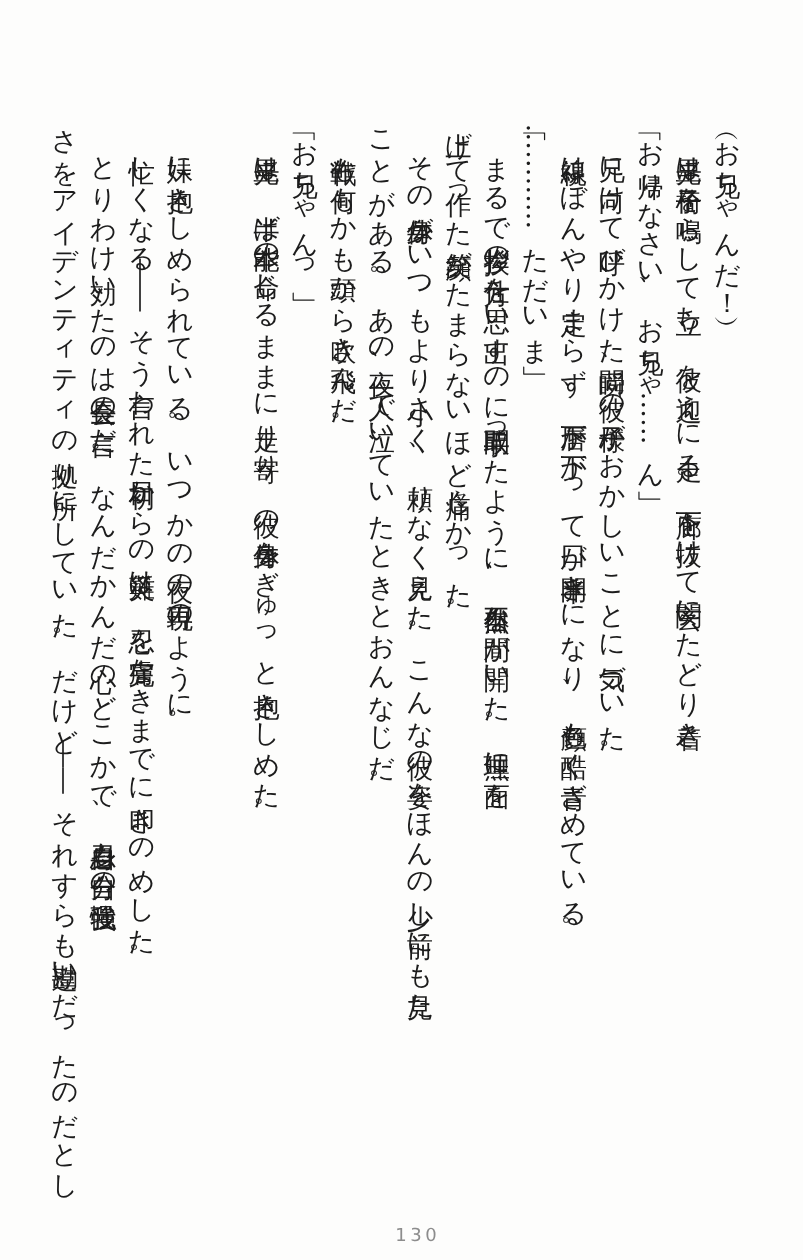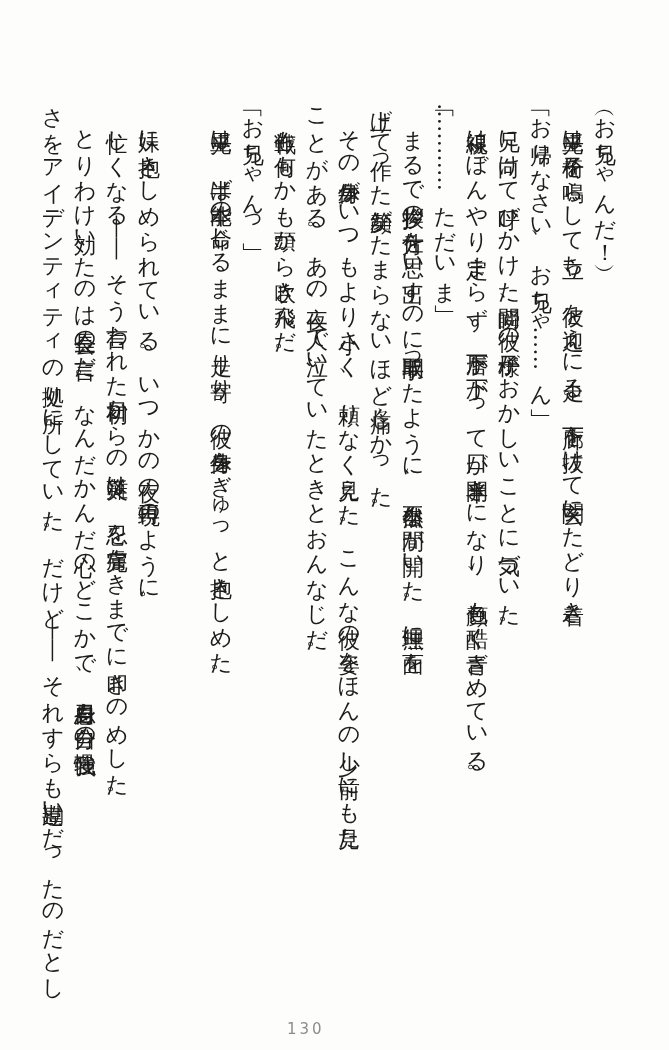--- a/index.html
+++ b/index.html
@@ -46,21 +46,21 @@
     text-indent: 0;
   }
   .text-block p.gap-after {
     margin-block-end: 40px;
   }
   .page-number {
     position: absolute;
     top: 1020px;
     left: 287px;
     width: 80px;
-    text-align: left;
+    text-align: right;
     font-family: "DejaVu Sans", "Liberation Sans", sans-serif;
     font-size: 15px;
     letter-spacing: 3px;
     color: #8c8c8c;
   }
 </style>
 </head>
 <body>
 
 <div class="book-page">

